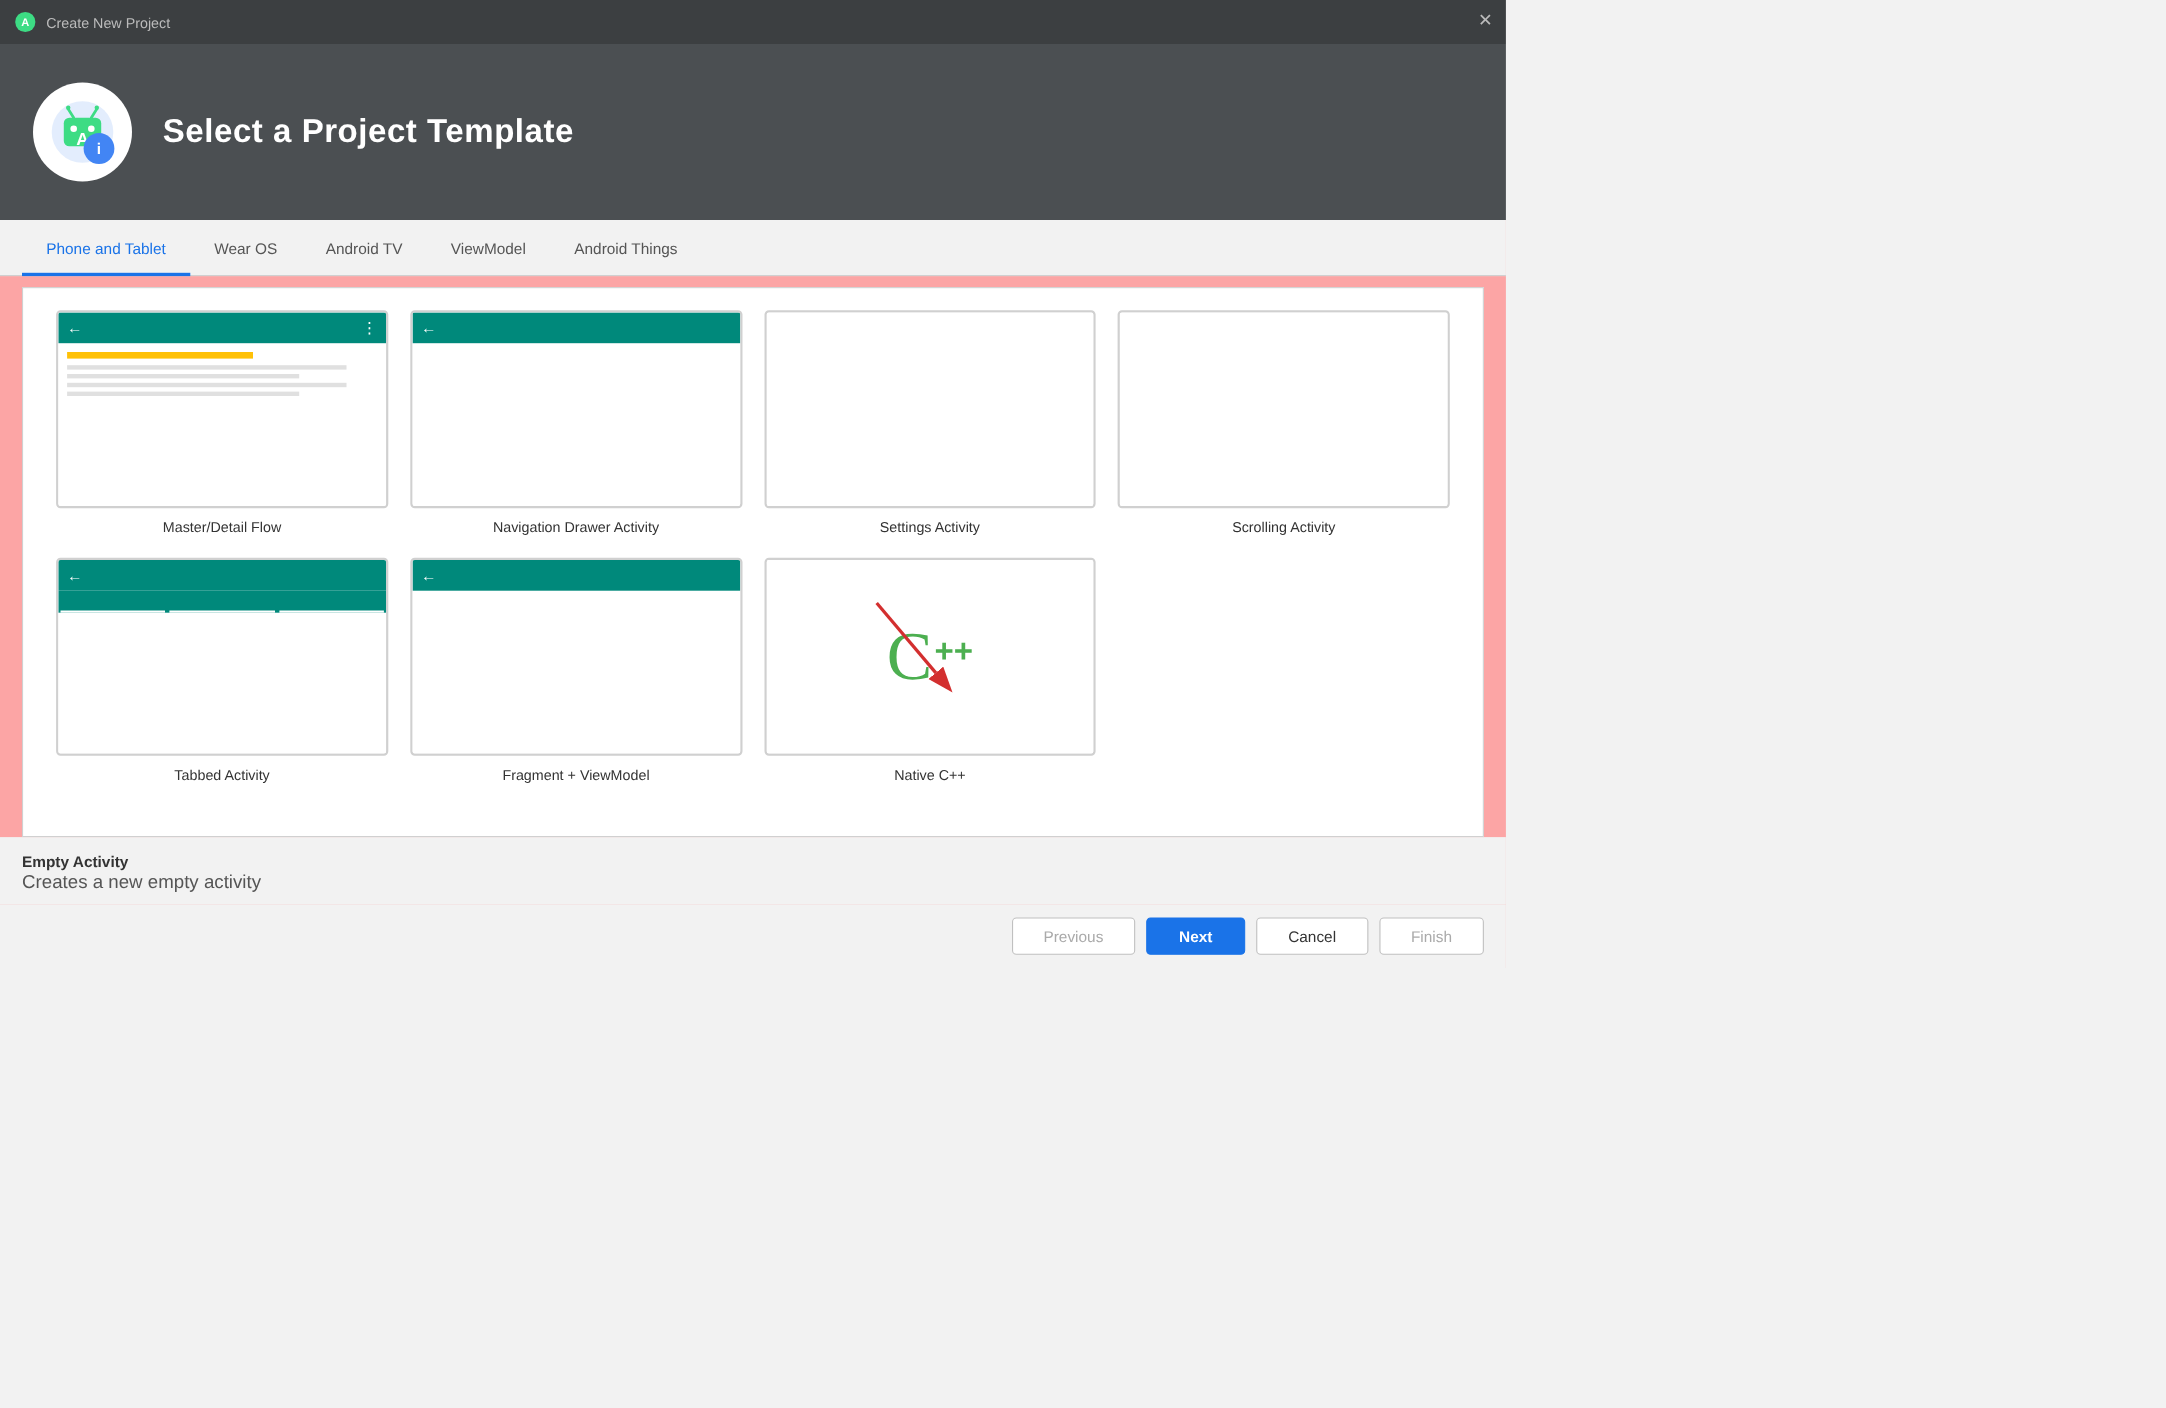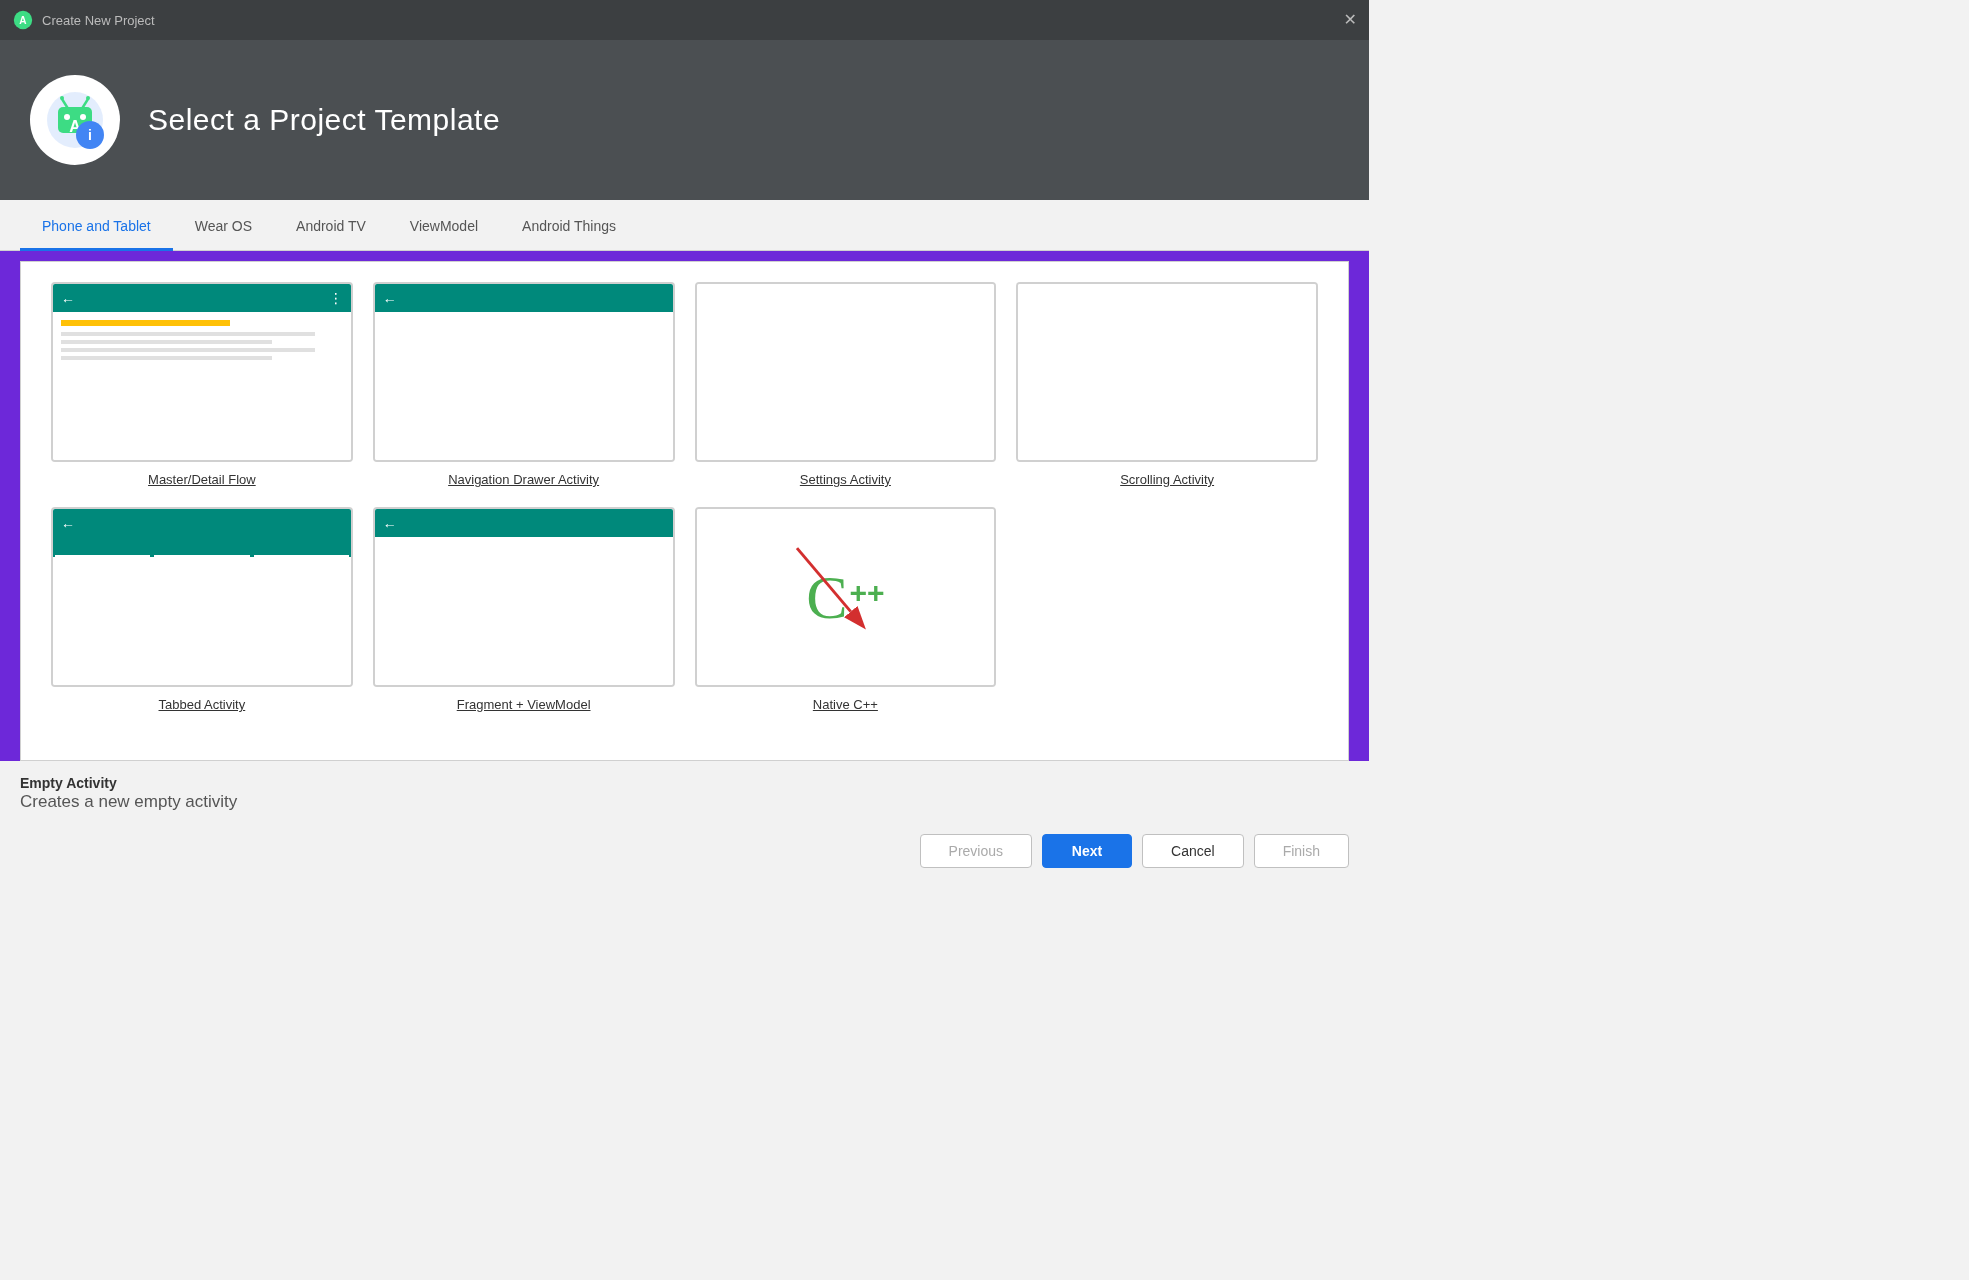--- a/index.html
+++ b/index.html
@@ -60,27 +60,27 @@
       background: white;
       display: flex;
       align-items: center;
       justify-content: center;
       overflow: hidden;
       flex-shrink: 0;
     }
     .header-title {
       color: white;
       font-size: 30px;
-      font-weight: 400;
+      font-weight: 700;
       letter-spacing: 0.5px;
     }
 
     
     .main {
-      background: #6d28d9;
+      background: #fca5a5;
       flex: 1;
       display: flex;
       flex-direction: column;
       height: calc(880px - 40px - 160px);
     }
 
     
     .tabs {
       display: flex;
       padding: 0 20px;
@@ -140,21 +140,20 @@
       align-items: flex-start;
       justify-content: flex-start;
       position: relative;
       max-height: 180px;
     }
     .card-label {
       margin-top: 10px;
       font-size: 13px;
       color: #333;
       text-align: left;
-      text-decoration: underline;
     }
 
     
     .mdf-preview {
       width: 100%;
       height: 100%;
       background: white;
       position: relative;
     }
     .mdf-toolbar {

